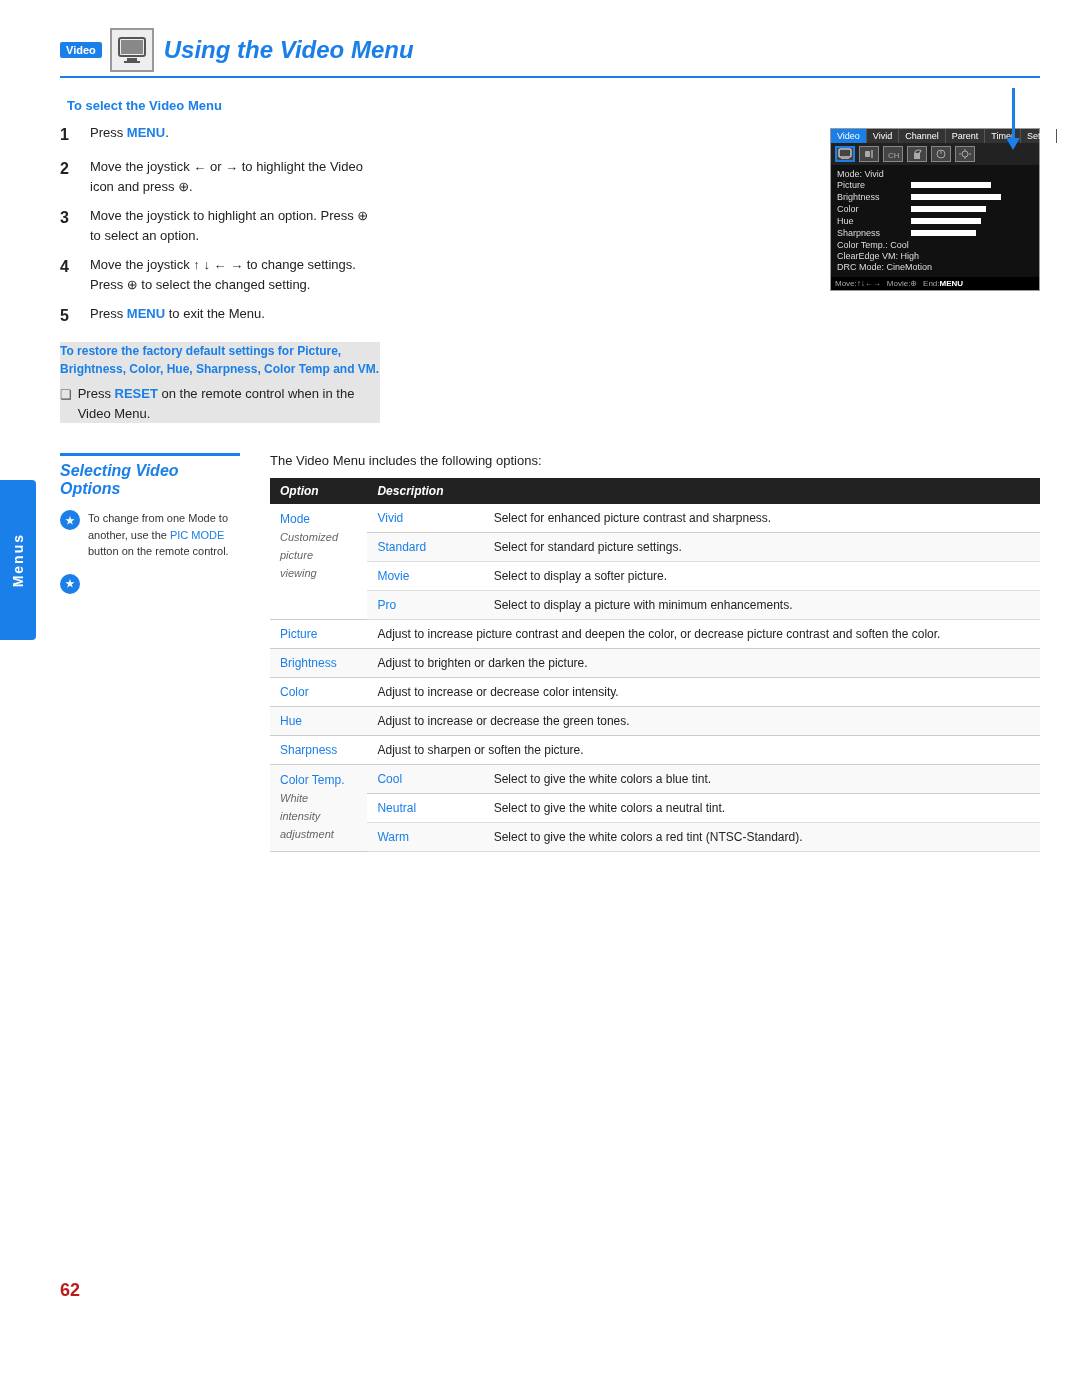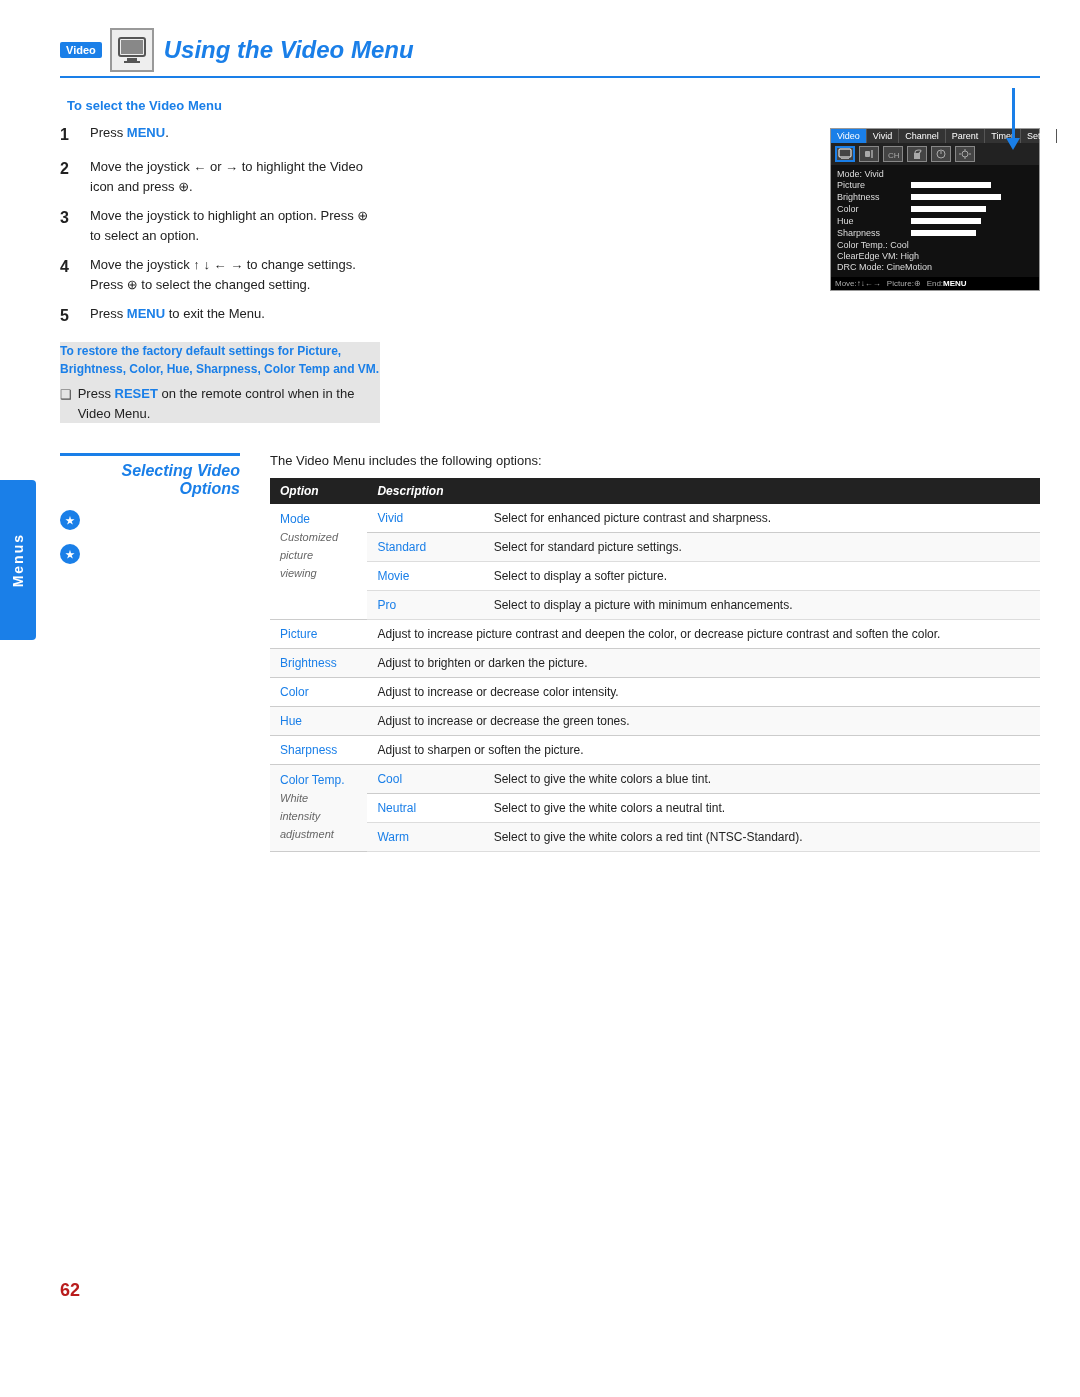--- a/index.html
+++ b/index.html
@@ -232,21 +232,20 @@
 
     
     .section2 {
       margin-top: 30px;
       display: flex;
       gap: 30px;
     }
     .section2-left {
       width: 180px;
       flex-shrink: 0;
-      text-align: right;
     }
     .section2-title {
       font-size: 16px;
       font-weight: bold;
       font-style: italic;
       color: #1a7fe8;
       border-top: 3px solid #1a7fe8;
       padding-top: 6px;
       margin-bottom: 12px;
     }
@@ -467,34 +466,35 @@
           <div class="menu-row">
             <span class="menu-label">Sharpness</span>
             <div class="menu-bar" style="width:65px;"></div>
           </div>
           <div class="menu-text-row">Color Temp.: Cool</div>
           <div class="menu-text-row">ClearEdge VM: High</div>
           <div class="menu-text-row">DRC Mode: CineMotion</div>
         </div>
         <div class="menu-footer">
           <span>Move:↑↓←→</span>
-          <span>Picture:⊕</span>
+          <span>Movie:⊕</span>
           <span>End:<b style="color:#fff">MENU</b></span>
         </div>
       </div>
     </div>
   </div>
 
   <div class="section2">
     <div class="section2-left">
       <div class="section2-title">
         Selecting Video<br>Options
       </div>
       <div class="note-block">
         <span class="note-icon">★</span>
+        <span>To change from one Mode to another, use the <span class="blue-link">PIC MODE</span> button on the remote control.</span>
       </div>
       <div class="note-block">
         <span class="note-icon">★</span>
       </div>
     </div>
     <div class="section2-right">
       <p class="section-intro">The Video Menu includes the following options:</p>
       <table class="options-table">
         <thead>
           <tr>

